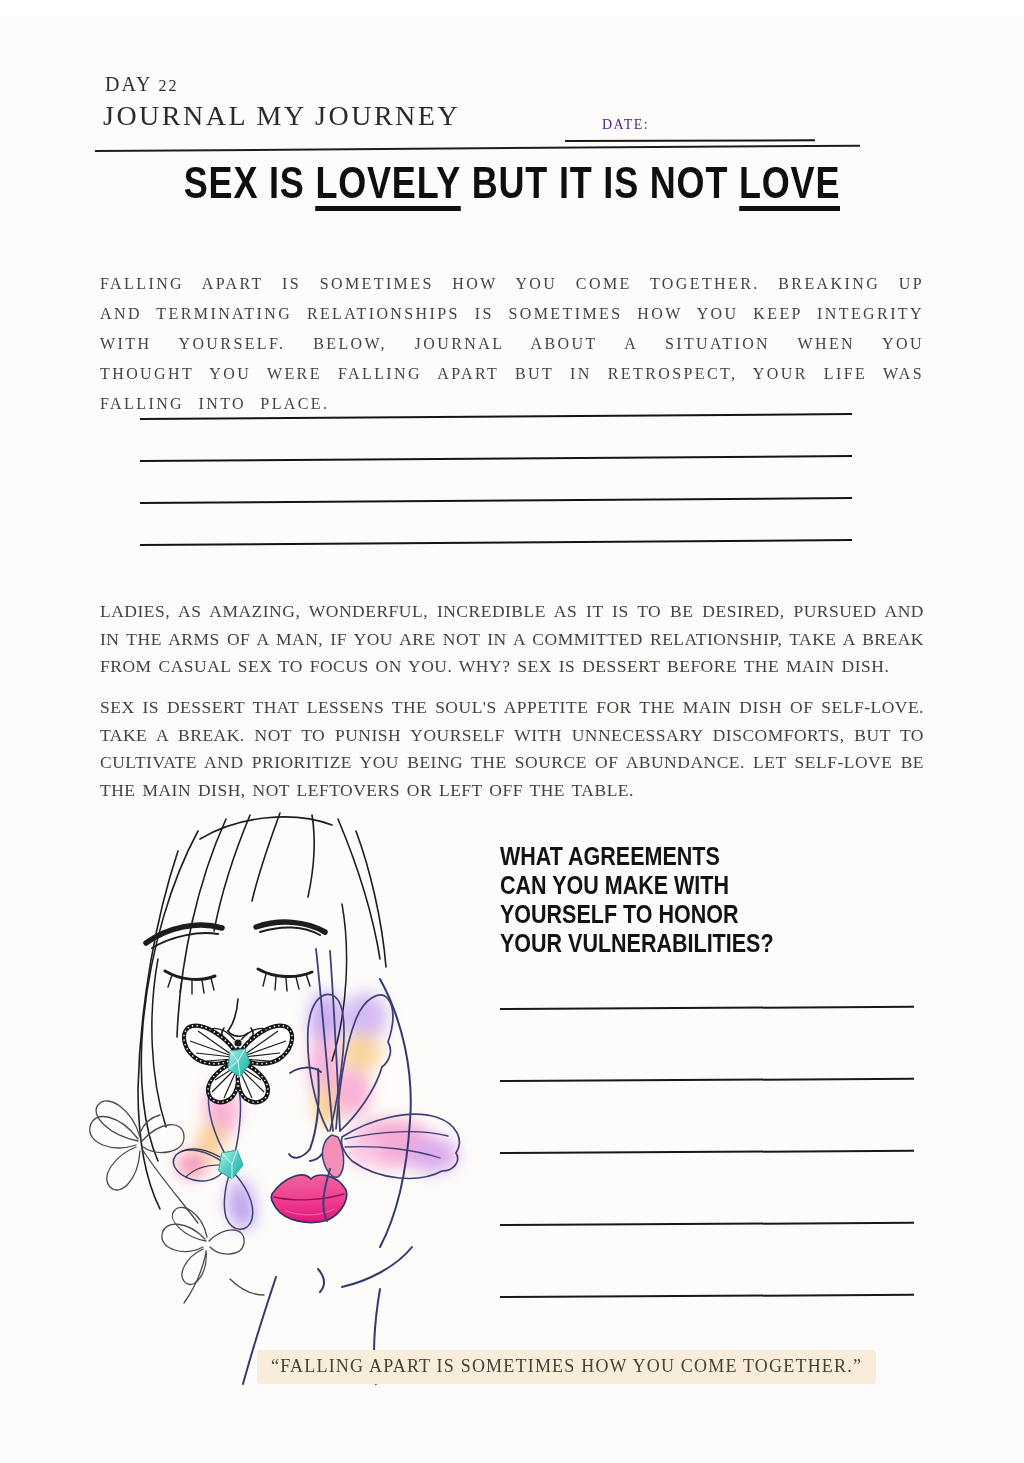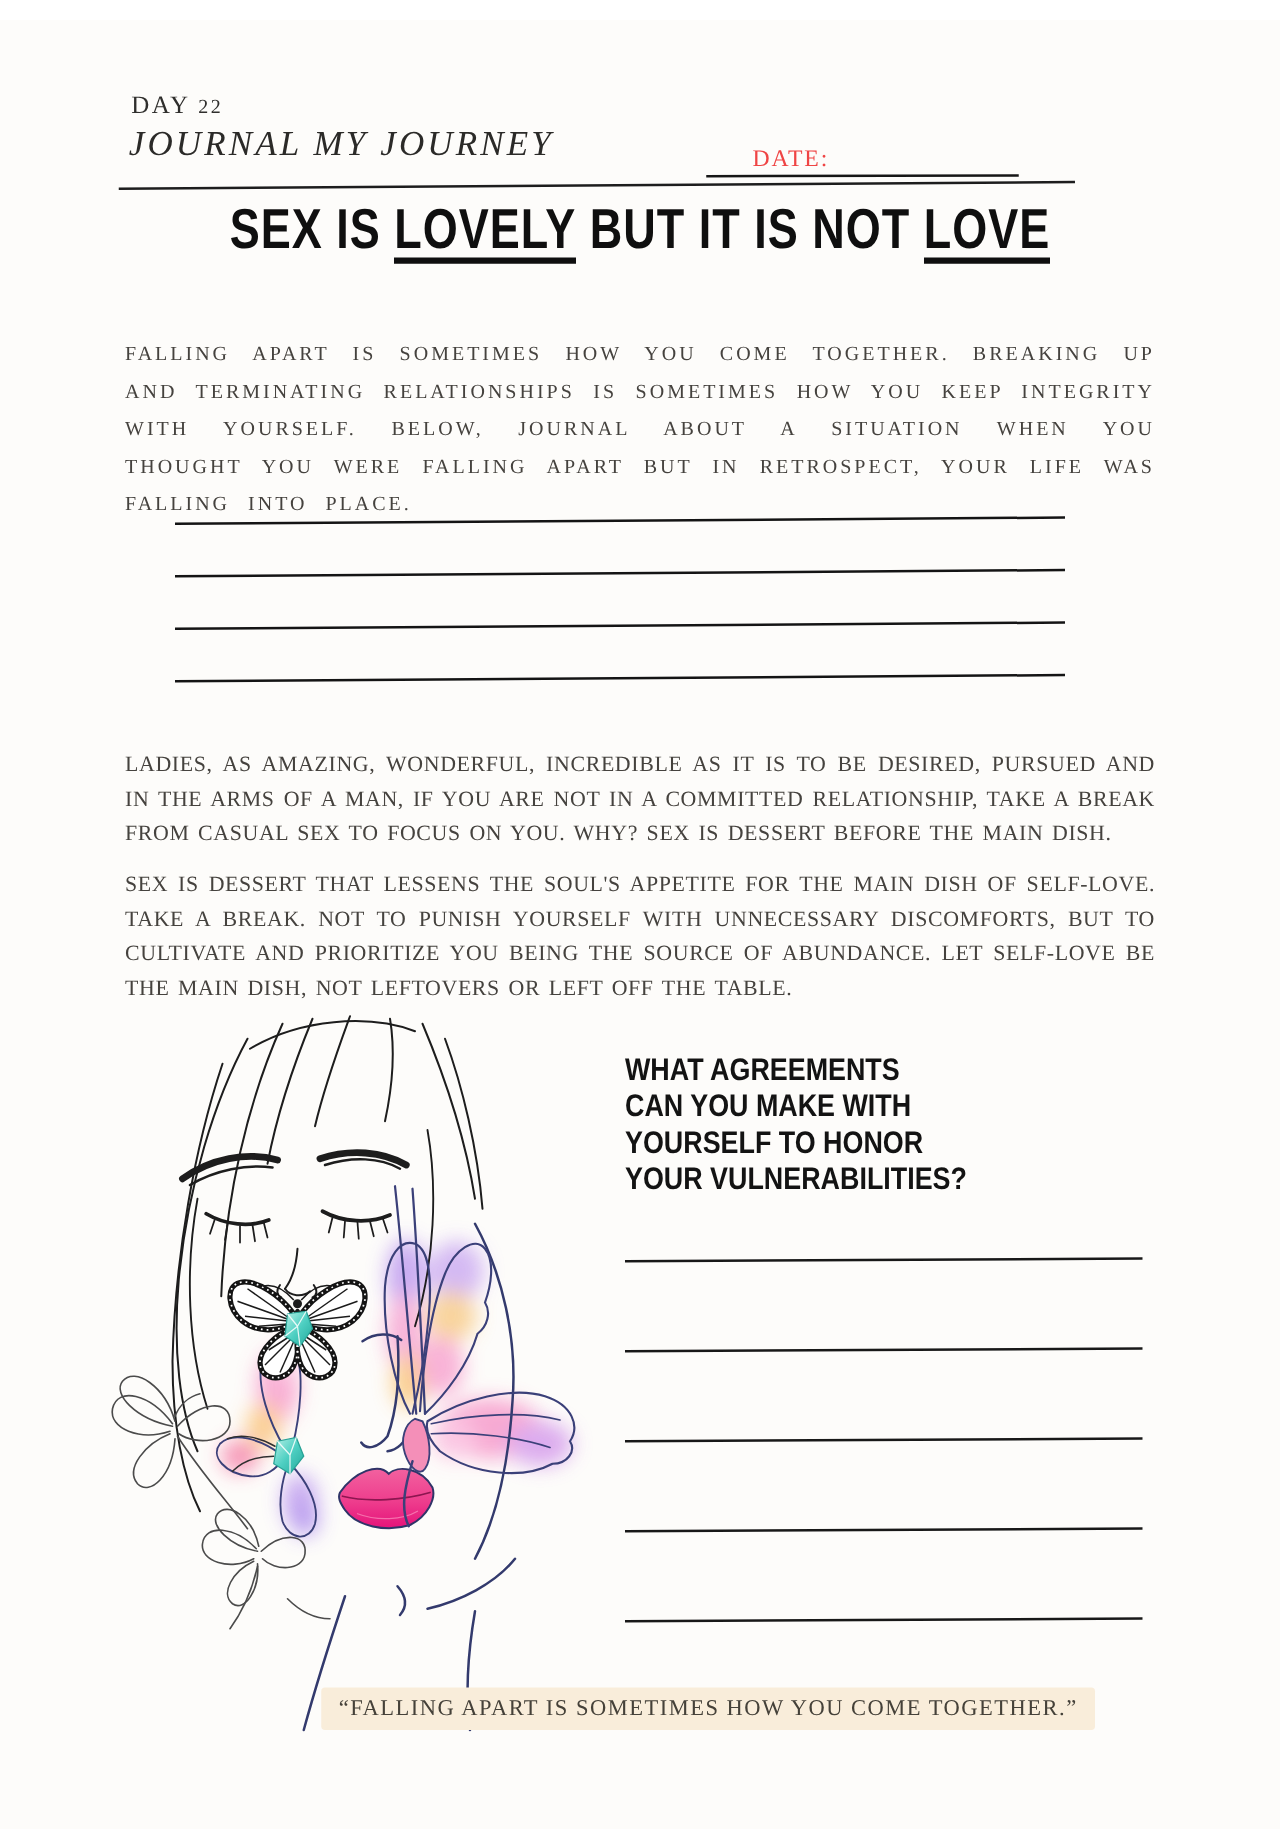--- a/index.html
+++ b/index.html
@@ -13,22 +13,22 @@
   body{font-family:"Liberation Serif",serif;}
   .page{
     position:relative;width:1024px;height:1463px;margin:16px auto;
     background:#fdfcfa;overflow:hidden;
   }
   .abs{position:absolute;}
 
   
   .day-line{left:105px;top:57px;font-size:20px;letter-spacing:2px;color:#2f2e2c;}
   .day-num{font-size:16px;margin-left:6px;}
-  .journal-title{left:103px;top:84px;font-size:28px;letter-spacing:2.5px;color:#2b2a28;font-style:italic;}
-  .date-label{left:602px;top:101px;font-size:19px;letter-spacing:1.5px;color:#ef4444;}
+  .journal-title{left:103px;top:84px;font-size:28px;letter-spacing:2.5px;color:#2b2a28;}
+  .date-label{left:602px;top:101px;font-size:14px;letter-spacing:1.5px;color:#4c1d95;}
   .rule-a{left:95px;top:134px;width:765px;height:2px;background:var(--rule);transform:rotate(-0.4deg);transform-origin:left center;}
   .rule-b{left:565px;top:124px;width:250px;height:2px;background:#161616;transform:rotate(-0.15deg);transform-origin:left center;}
 
   
   .headline{
     left:62px;top:141px;width:900px;text-align:center;
     font-family:"Liberation Sans",sans-serif;font-weight:800;font-size:45px;
     color:#0f0f0f;transform:scaleX(0.80);transform-origin:center top;
     letter-spacing:1px;white-space:nowrap;
   }

